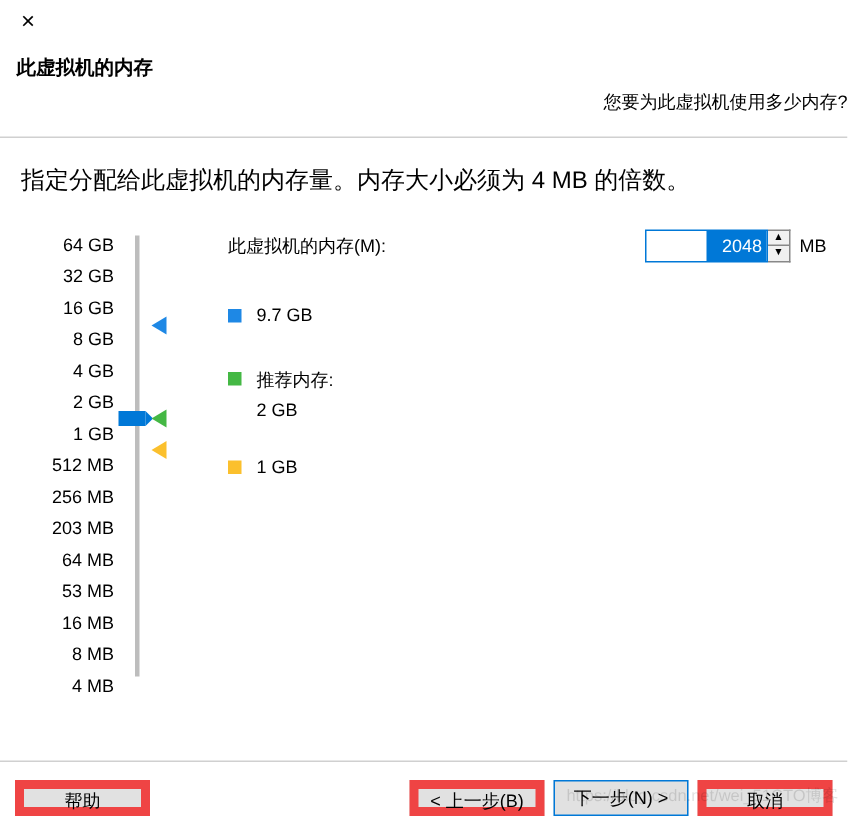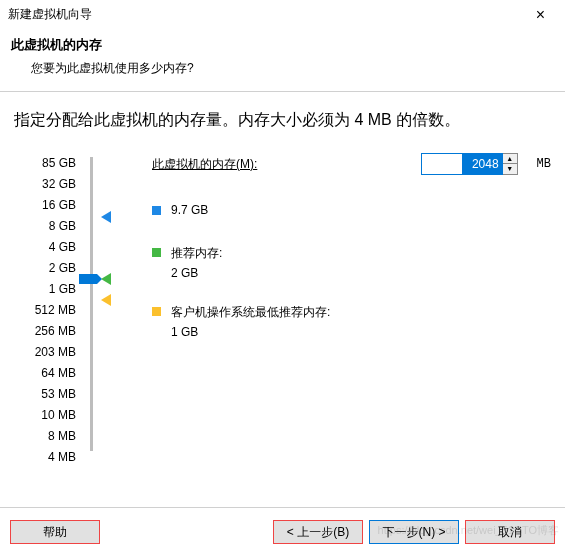--- a/index.html
+++ b/index.html
@@ -2,88 +2,87 @@
 <html><head>
 <meta charset="utf-8">
 <style>
 * { margin: 0; padding: 0; box-sizing: border-box; font-family: "Microsoft YaHei", "Segoe UI", sans-serif; }
 body { width: 565px; height: 552px; background: #fff; font-size: 12px; color: #000; position: relative; }
 .titlebar { display: flex; justify-content: space-between; align-items: flex-start; padding: 6px 14px 2px 8px; }
 .titlebar .title { font-size: 12px; }
 .titlebar .close { font-size: 16px; font-weight: 300; cursor: pointer; padding: 0 6px; }
 .header { padding: 10px 0 14px 11px; border-bottom: 1px solid #d0d0d0; }
 .header .h1 { font-size: 13px; font-weight: bold; margin-bottom: 6px; }
-.header .h2 { font-size: 12px; margin-left: 20px; }
+.header .h2 { font-size: 12px; margin-left: 20px; text-align: right; }
 .instruction { padding: 18px 14px 22px 14px; font-size: 16px; }
 .content { display: flex; padding: 0 14px; }
 .scale-col { width: 90px; position: relative; }
 .scale-labels { position: absolute; right: 28px; top: 0; text-align: right; line-height: 21px; }
 .scale-labels div { height: 21px; }
 .slider-track { position: absolute; left: 76px; top: 4px; width: 3px; height: 294px; background: #bdbdbd; }
 .slider-thumb { position: absolute; left: 65px; width: 18px; height: 10px; background: #0078d7; top: 121px; cursor: pointer; }
 .slider-thumb::after { content: ""; position: absolute; right: -5px; top: 0; border-left: 5px solid #0078d7; border-top: 5px solid transparent; border-bottom: 5px solid transparent; }
 .marker { position: absolute; width: 0; height: 0; border-top: 6px solid transparent; border-bottom: 6px solid transparent; }
 .marker.blue { border-right: 10px solid #1e88e5; left: 87px; top: 58px; }
 .marker.green { border-right: 10px solid #44b844; left: 87px; top: 120px; }
 .marker.yellow { border-right: 10px solid #fbc02d; left: 87px; top: 141px; }
 .right-col { flex: 1; padding-left: 48px; }
 .mem-row { display: flex; align-items: center; margin-bottom: 28px; }
-.mem-label { flex: 1; font-size: 12px; text-decoration: underline; }
+.mem-label { flex: 1; font-size: 12px; }
 .spinner { display: flex; align-items: center; border-radius: 11px; }
 .spinner input { width: 82px; height: 22px; border: 1px solid #0078d7; text-align: right; padding-right: 4px; font-size: 12px; background: #fff; color: #000; }
 .spin-btns { display: flex; flex-direction: column; border: 1px solid #888; border-left: none; }
 .spin-btns div { width: 14px; height: 10px; font-size: 7px; line-height: 9px; text-align: center; background: #f0f0f0; cursor: pointer; border-bottom: 1px solid #888; }
 .spin-btns div:last-child { border-bottom: none; }
-.unit { margin-left: 19px; font-family: Liberation Mono, monospace; }
+.unit { margin-left: 6px; }
 .info-block { margin-bottom: 24px; display: flex; }
 .sq { width: 9px; height: 9px; margin-top: 3px; margin-right: 10px; }
 .sq.blue { background: #1e88e5; }
 .sq.green { background: #44b844; }
 .sq.yellow { background: #fbc02d; }
 .info-text div:first-child { margin-bottom: 4px; }
 .footer { position: absolute; bottom: 8px; left: 0; right: 0; border-top: 1px solid #d0d0d0; padding: 12px 10px 0 10px; display: flex; }
 .footer .spacer { flex: 1; }
-.btn { min-width: 90px; height: 24px; border: 1px solid #ef4444; background: #e1e1e1; font-size: 12px; cursor: pointer; margin-left: 6px; }
+.btn { min-width: 90px; height: 24px; border: 6px solid #ef4444; background: #e1e1e1; font-size: 12px; cursor: pointer; margin-left: 6px; }
 .btn.default { border: 1px solid #0078d7; }
 .btn.help { margin-left: 0; }
 .watermark { position: absolute; right: 6px; bottom: 14px; font-size: 11px; color: rgba(0,0,0,0.12); pointer-events: none; }
 .sel-wrap { position: relative; display: inline-block; }
 .sel-highlight { position: absolute; right: 1px; top: 1px; bottom: 1px; width: 40px; background: #0078d7; color: #fff; display: flex; align-items: center; justify-content: flex-end; padding-right: 3px; font-size: 12px; pointer-events: none; }
 </style>
 </head>
 <body>
 
 <div class="titlebar">
-  <span class="title">新建虚拟机向导</span>
   <span class="close">×</span>
 </div>
 
 <div class="header">
   <div class="h1">此虚拟机的内存</div>
   <div class="h2">您要为此虚拟机使用多少内存?</div>
 </div>
 
 <div class="instruction">指定分配给此虚拟机的内存量。内存大小必须为 4 MB 的倍数。</div>
 
 <div class="content">
   <div class="scale-col">
     <div class="scale-labels">
-      <div>85 GB</div>
+      <div>64 GB</div>
       <div>32 GB</div>
       <div>16 GB</div>
       <div>8 GB</div>
       <div>4 GB</div>
       <div>2 GB</div>
       <div>1 GB</div>
       <div>512 MB</div>
       <div>256 MB</div>
       <div>203 MB</div>
       <div>64 MB</div>
       <div>53 MB</div>
-      <div>10 MB</div>
+      <div>16 MB</div>
       <div>8 MB</div>
       <div>4 MB</div>
     </div>
     <div class="slider-track"></div>
     <div class="slider-thumb"></div>
     <div class="marker blue"></div>
     <div class="marker green"></div>
     <div class="marker yellow"></div>
   </div>
 
@@ -114,21 +113,20 @@
       <div class="sq green"></div>
       <div class="info-text">
         <div>推荐内存:</div>
         <div>2 GB</div>
       </div>
     </div>
 
     <div class="info-block">
       <div class="sq yellow"></div>
       <div class="info-text">
-        <div>客户机操作系统最低推荐内存:</div>
         <div>1 GB</div>
       </div>
     </div>
   </div>
 </div>
 
 <div class="footer">
   <button class="btn help">帮助</button>
   <div class="spacer"></div>
   <button class="btn">&lt; 上一步(B)</button>

